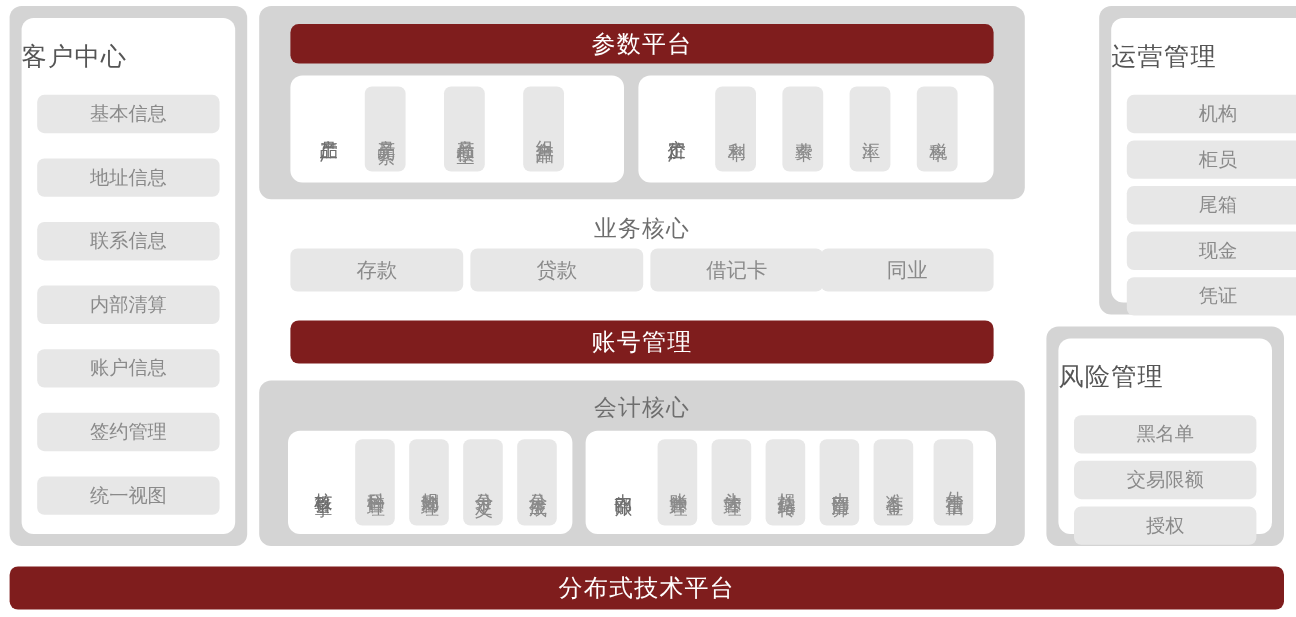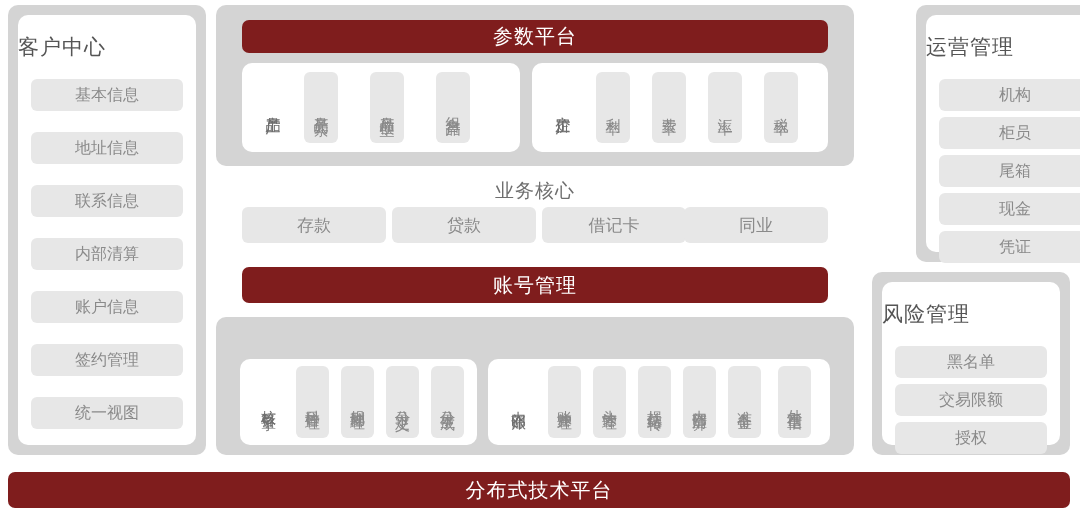--- a/index.html
+++ b/index.html
@@ -147,20 +147,21 @@
 
     <div class="section-title" id="biz-title">业务核心</div>
     <div class="chip biz-chip" style="left:26px">存款</div>
     <div class="chip biz-chip" style="left:176px">贷款</div>
     <div class="chip biz-chip" style="left:326px">借记卡</div>
     <div class="chip biz-chip" style="left:468px">同业</div>
 
     <div class="bluebar" id="acct-bar">账号管理</div>
 
     <div class="panel" id="acc-panel">
+      <div class="section-title" id="acc-title">会计核心</div>
 
       <div class="white-card" id="acc-left-card">
         <div class="plain a-plain vert" style="left:12px">核算引擎</div>
         <div class="chip  a-chip  vert" style="left:56px">科目管理</div>
         <div class="chip  a-chip  vert" style="left:101px">规则管理</div>
         <div class="chip  a-chip  vert" style="left:146px">分录定义</div>
         <div class="chip  a-chip  vert" style="left:191px">分录生成</div>
       </div>
 
       <div class="white-card" id="acc-right-card">

